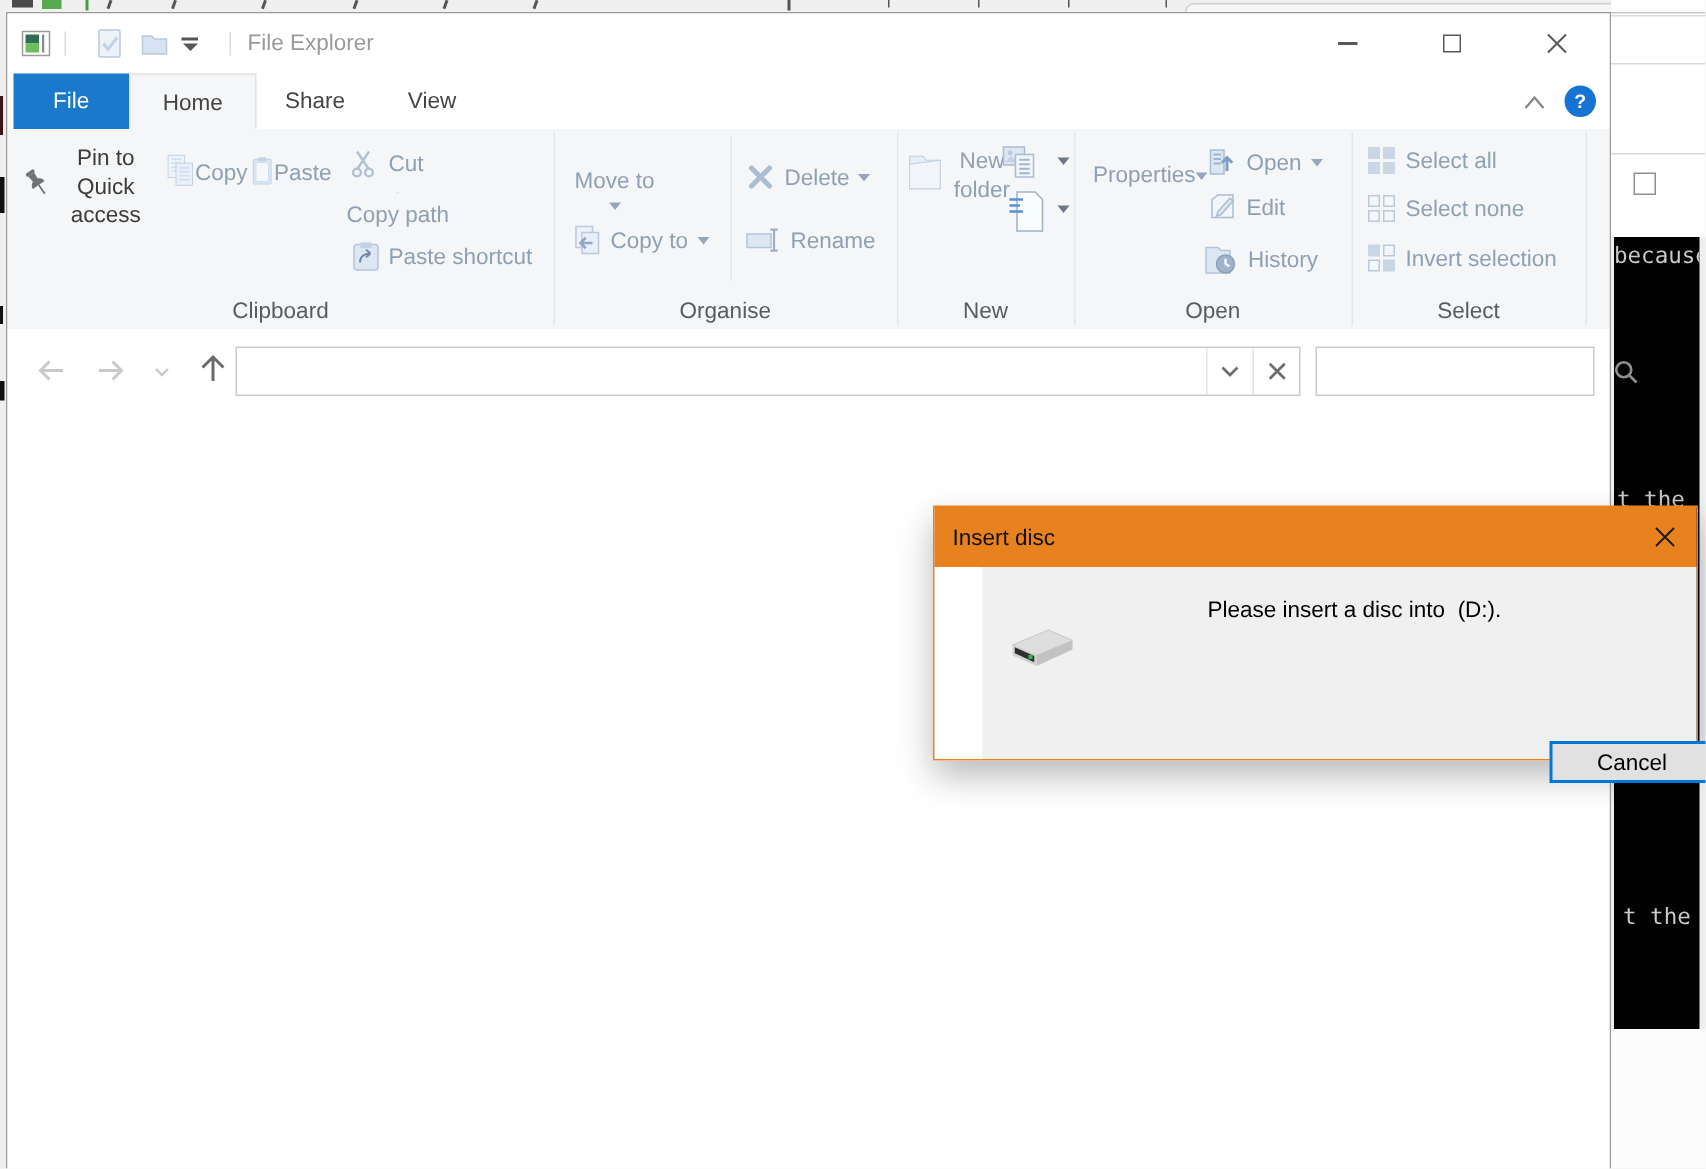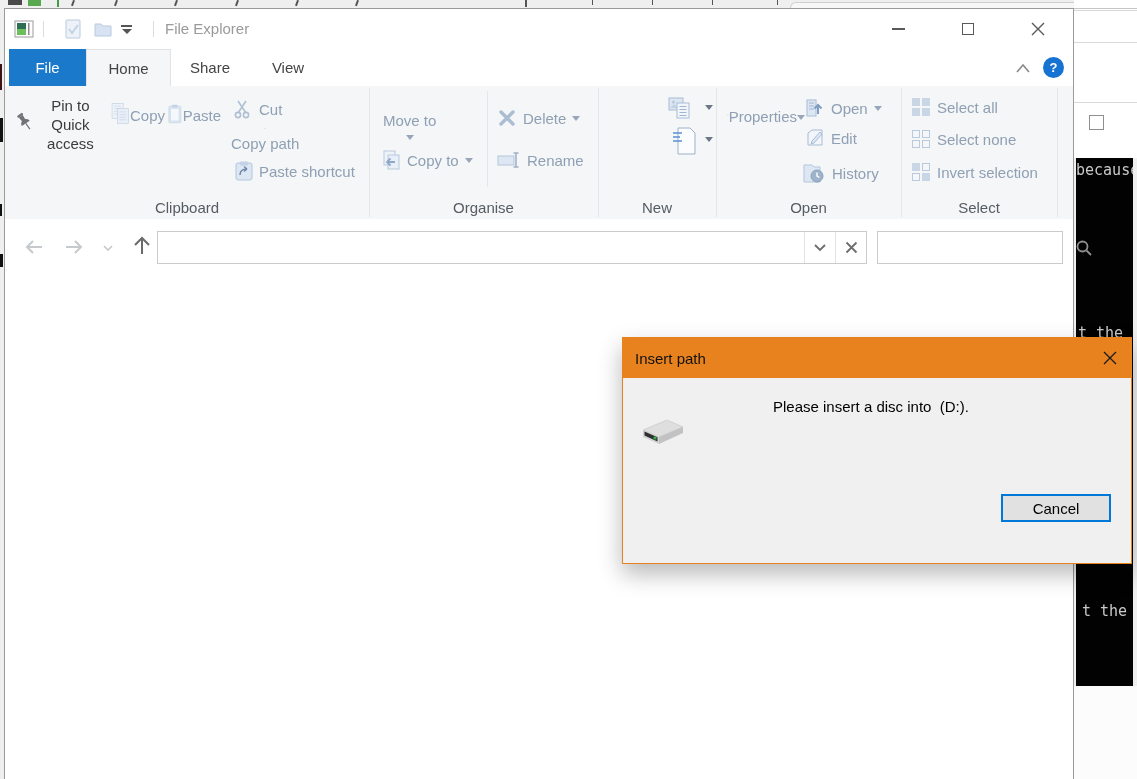--- a/index.html
+++ b/index.html
@@ -29,21 +29,21 @@
   .glabel{font-size:15px;color:#555c63;text-align:center;}
   
   .navrow{left:0;top:210px;width:1068px;height:52px;background:#fff;}
   .addrbox{display:flex;align-items:stretch;background:#fff;border:1px solid #CBCBCB;box-sizing:border-box;}
   .addrbox input{flex:1;border:none;outline:none;font-size:14px;padding:0 8px;background:transparent;font-family:"Liberation Sans",sans-serif;}
   .addrbtn{width:30px;display:flex;align-items:center;justify-content:center;border-left:1px solid #E3E3E3;}
   
   .dialog{left:622px;top:337px;width:510px;z-index:50;border:1px solid #E8821E;box-sizing:border-box;box-shadow:0 10px 22px rgba(0,0,0,.28);}
   .dlg-title{height:40px;background:#E8821E;display:flex;align-items:center;}
   .dlg-title .t{font-size:15px;color:#111;margin-left:12px;flex:1;}
-  .dlg-body{height:185px;background:#F0F0F0;position:relative;}
+  .dlg-body{height:128px;background:#F0F0F0;position:relative;margin-left:32px;}
   .dlg-msg{font-size:15px;color:#000;white-space:pre;}
   .btn-cancel{width:110px;height:28px;background:#E1E1E1;border:2px solid #0078D7;box-sizing:border-box;font-size:15px;color:#000;display:flex;align-items:center;justify-content:center;font-family:"Liberation Sans",sans-serif;}
   
   .rstrip-top{left:1074px;top:0;width:63px;height:158px;background:#fff;z-index:1;}
   .console{left:1076px;top:158px;width:57px;height:528px;background:#020202;overflow:hidden;z-index:5;}
   .console div{position:absolute;font-family:"DejaVu Sans Mono",monospace;font-size:15px;color:#c9c9c9;white-space:pre;}
   .rstrip-bottom{left:1074px;top:686px;width:63px;height:93px;background:#fcfcfc;z-index:1;}
   .hline{height:1px;background:#d9d9d9;}
   .frag{background:#555;}
 </style>
@@ -224,20 +224,27 @@
       </div>
       <div class="a rrow" style="left:492px;top:62px;">
         <svg width="24" height="18" viewBox="0 0 24 18">
           <rect x="1" y="5" width="16" height="9" fill="#dde7f3" stroke="#b3c5dc"></rect>
           <path d="M19 2 v14 M16.5 2 h5 M16.5 16 h5" stroke="#9db0c7" stroke-width="1.5" fill="none"></path>
         </svg>
         <span>Rename</span>
       </div>
       <div class="a glabel" style="left:364px;top:113px;width:229px;">Organise</div>
 
+      <div class="a bigbtn" style="left:598px;top:7px;width:76px;">
+        <svg width="40" height="44" viewBox="0 0 40 44">
+          <path d="M5 6 h13 l3 4 h14 v28 h-30 z" fill="#e7eef7" stroke="#c2cfe0"></path>
+          <path d="M5 14 l30 -4 v28 h-30 z" fill="#f2f6fb" stroke="#c2cfe0"></path>
+        </svg>
+        <div class="lbl">New folder</div>
+      </div>
       <div class="a" style="left:662px;top:10px;">
         <svg width="30" height="24" viewBox="0 0 30 24">
           <rect x="2" y="2" width="14" height="12" fill="#dde7f3" stroke="#a9bcd4"></rect>
           <circle cx="6.5" cy="6" r="1.6" fill="#b9c9de"></circle>
           <path d="M3 12 l4-4 3 3 4-5 2 6" fill="#c3d2e4"></path>
           <rect x="10" y="7" width="12" height="15" fill="#f2f6fb" stroke="#a9bcd4"></rect>
           <path d="M12.5 10.5h7M12.5 13.5h7M12.5 16.5h7M12.5 19.5h7" stroke="#9fb6d2" stroke-width="1.2"></path>
         </svg>
       </div>
       <span class="a car" style="left:700px;top:19px;border-top-color:#6d7887;"></span>
@@ -350,21 +357,21 @@
           </svg>
         </div>
       </div>
     </div>
 
     <div class="a" style="left:0;top:262px;width:1068px;height:509px;background:#fff;"></div>
   </div>
 
   <div class="a dialog">
     <div class="dlg-title">
-      <div class="t">Insert path</div>
+      <div class="t">Insert disc</div>
       <div style="width:42px;display:flex;align-items:center;justify-content:center;height:40px;">
         <svg width="16" height="16" viewBox="0 0 16 16">
             <path d="M2 2 L14 14 M14 2 L2 14" stroke="#1b1b1b" stroke-width="1.3"></path>
           </svg>
       </div>
     </div>
     <div class="dlg-body">
       <div class="a dlg-msg" style="left:150px;top:20px;">Please insert a disc into  (D:).</div>
       <svg class="a" style="left:18px;top:38px;" width="44" height="34" viewBox="0 0 44 34">
         <polygon points="2,14 26,4 42,11 18,21" fill="#dedede" stroke="#c2c2c2" stroke-width="0.6"></polygon>

